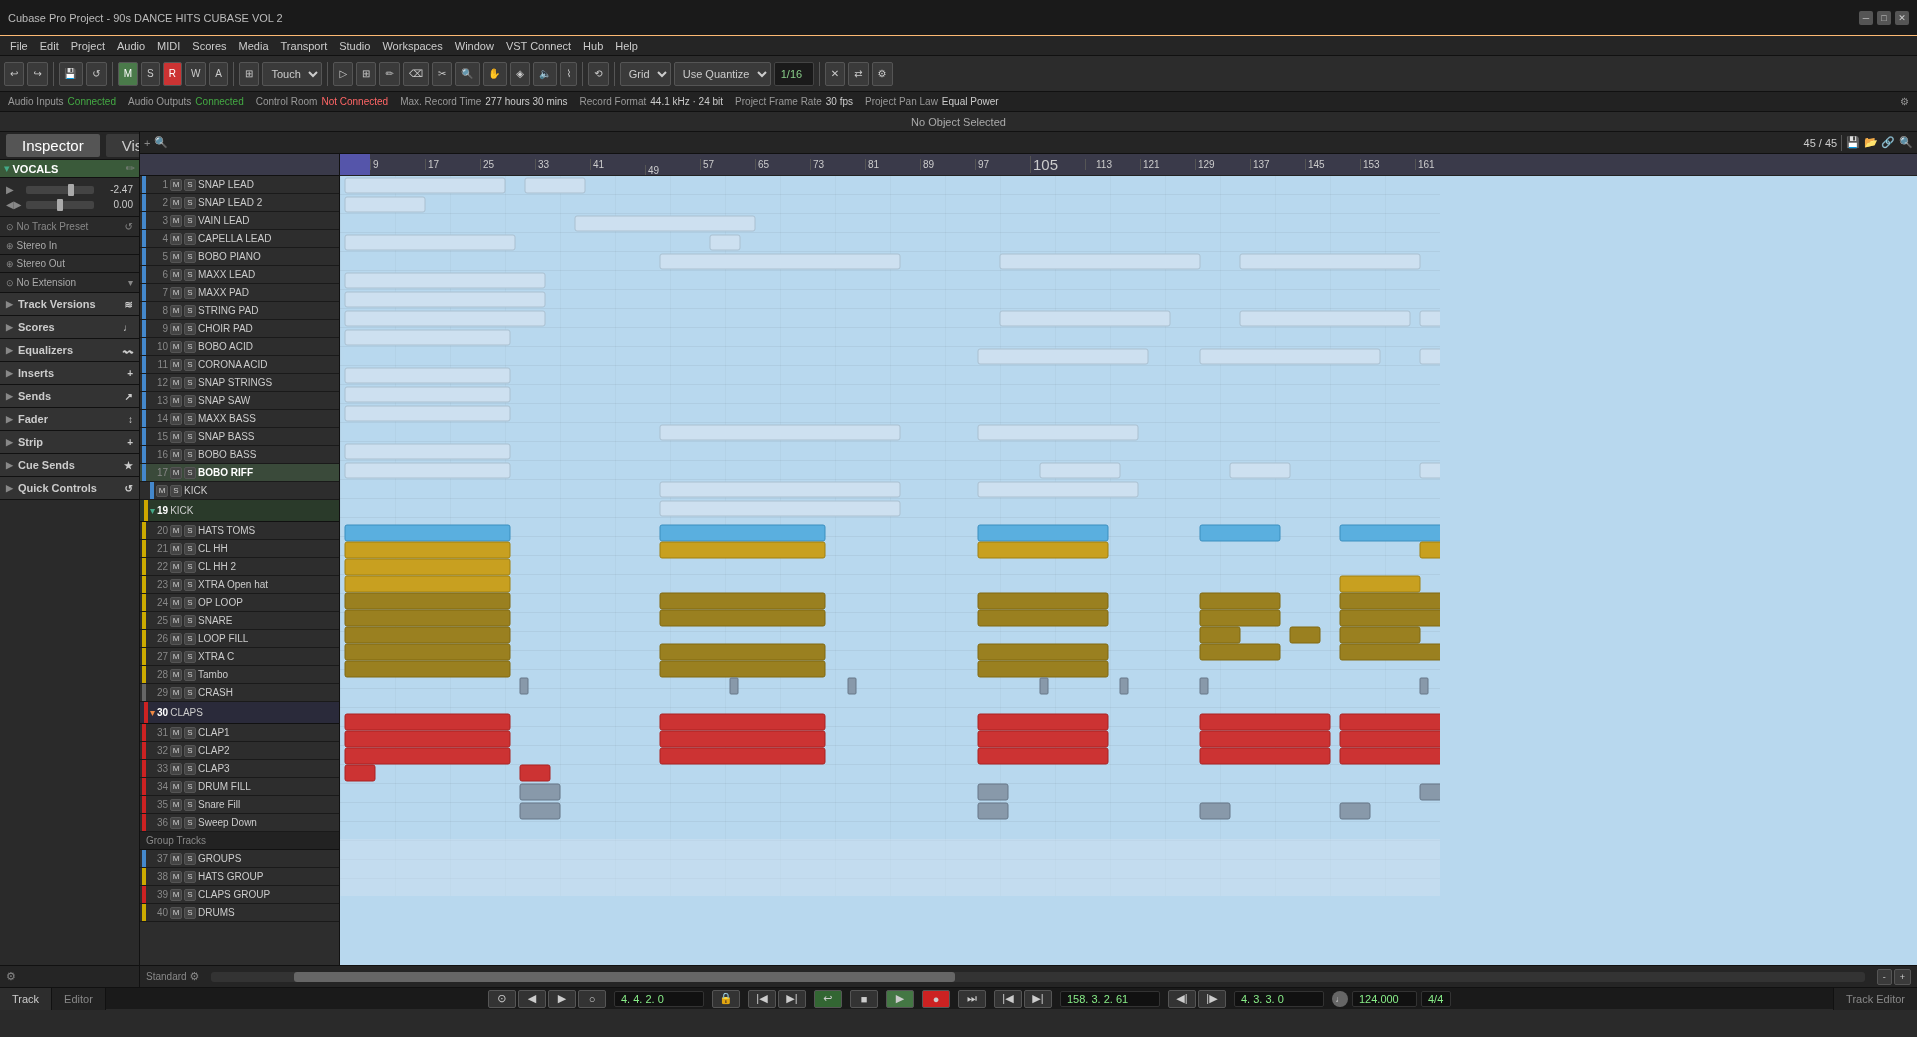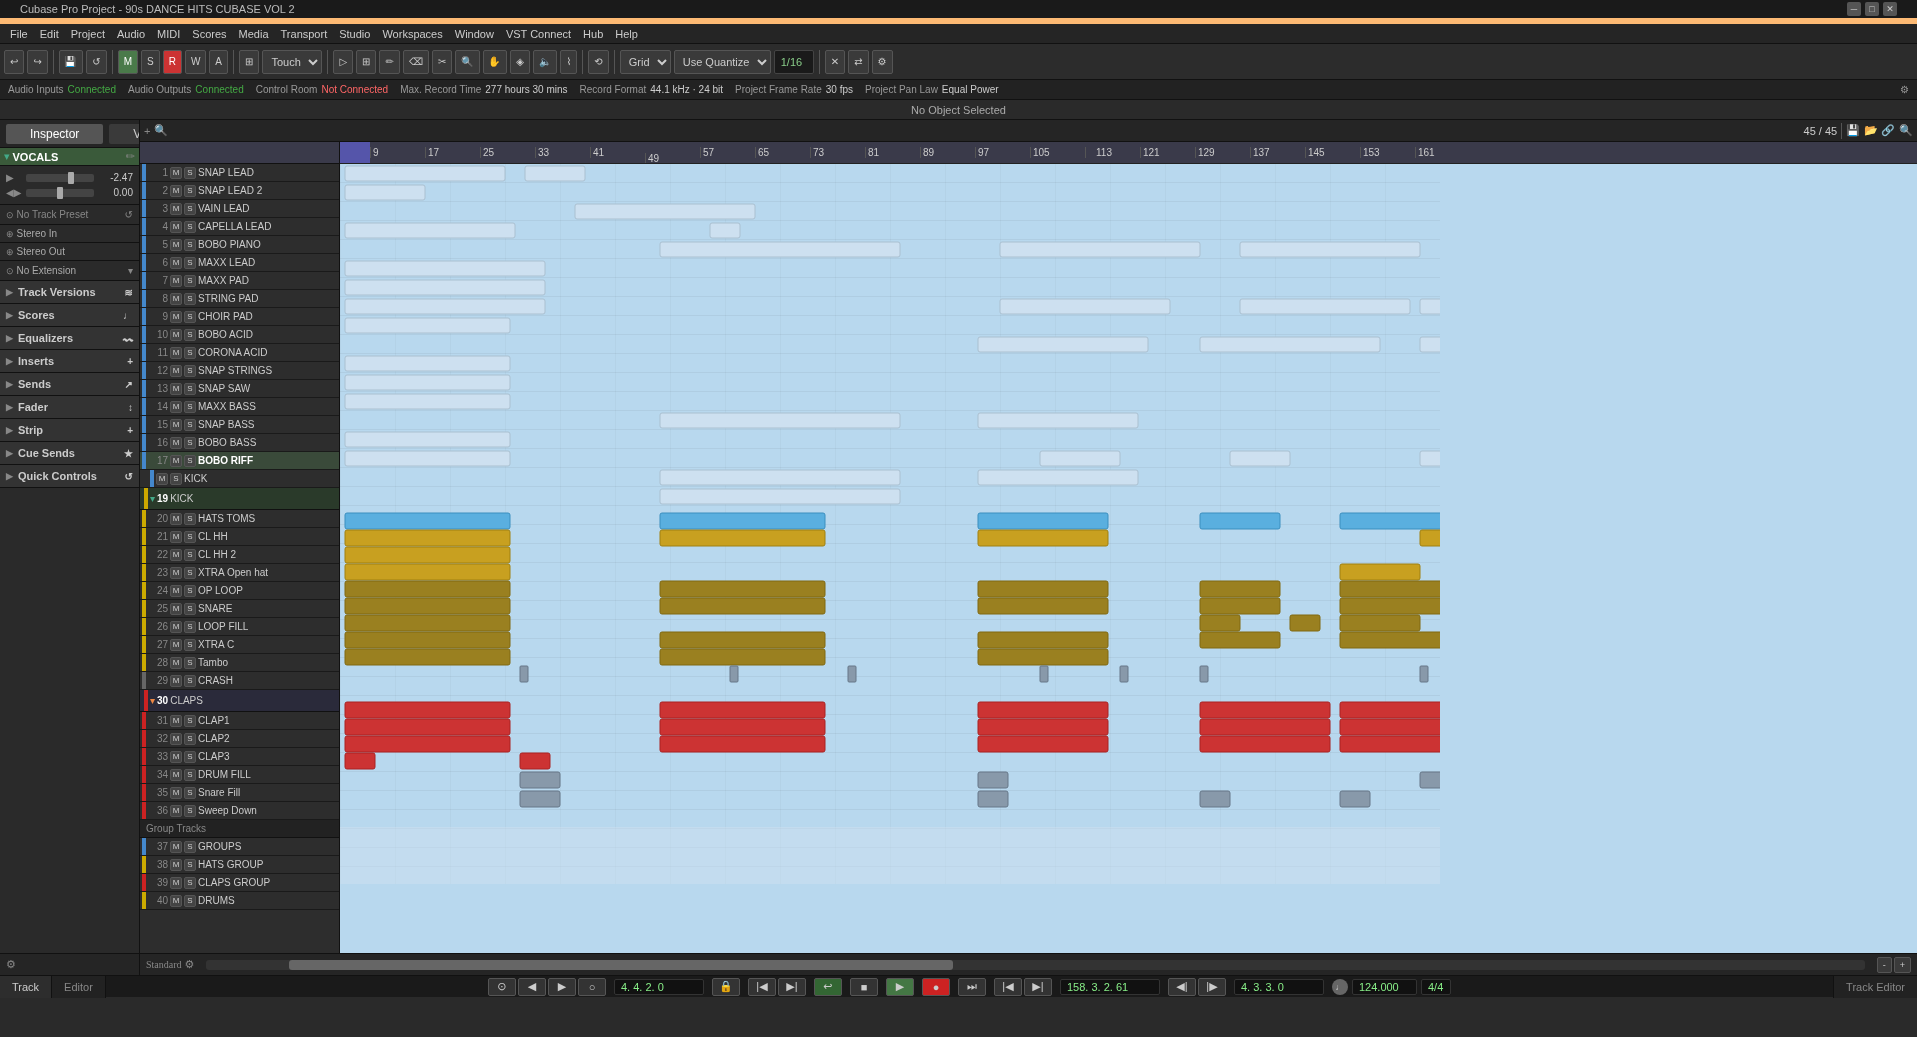--- a/index.html
+++ b/index.html
@@ -8,27 +8,27 @@
       height: 1037px;
       background: #2a2a2a;
       font-family: 'Arial', sans-serif;
       font-size: 11px;
       color: #ccc;
       overflow: hidden;
     }
 
     
     #title-bar {
-      height: 24px;
+      height: 36px;
       background: #1a1a1a;
       display: flex;
       align-items: center;
       justify-content: space-between;
-      padding: 0 20px;
-      border-bottom: 6px solid #fdba74;
+      padding: 0 8px;
+      border-bottom: 1px solid #fdba74;
     }
     #title-bar .win-controls { display: flex; gap: 4px; }
     #title-bar .win-btn {
       width: 14px; height: 14px;
       background: #555;
       border-radius: 2px;
       display: flex; align-items: center; justify-content: center;
       font-size: 9px; color: #ccc; cursor: pointer;
     }
 
@@ -142,24 +142,24 @@
     #inspector-header {
       height: 28px;
       background: #252525;
       display: flex;
       align-items: center;
       padding: 0 6px;
       border-bottom: 1px solid #111;
       gap: 6px;
     }
     .insp-tab {
-      padding: 3px 24px;
+      padding: 3px 16px;
       background: #3a3a3a;
       border-radius: 2px;
-      font-size: 12px;
+      font-size: 15px;
       color: #ccc;
       cursor: pointer;
     }
     .insp-tab.active { background: #555; color: #fff; }
 
     .insp-section {
       border-bottom: 1px solid #111;
       overflow: hidden;
     }
     .insp-section-header {
@@ -875,21 +875,21 @@
             <div style="width:55px; border-left:1px solid #555; padding-left:2px; font-size:10px; color:#ccc;">25</div>
             <div style="width:55px; border-left:1px solid #555; padding-left:2px; font-size:10px; color:#ccc;">33</div>
             <div style="width:55px; border-left:1px solid #555; padding-left:2px; font-size:10px; color:#ccc;">41</div>
             <div style="width:55px; border-left:1px solid #555; padding-left:2px; font-size:10px; color:#ccc;margin-top:12px;">49</div>
             <div style="width:55px; border-left:1px solid #555; padding-left:2px; font-size:10px; color:#ccc;">57</div>
             <div style="width:55px; border-left:1px solid #555; padding-left:2px; font-size:10px; color:#ccc;">65</div>
             <div style="width:55px; border-left:1px solid #555; padding-left:2px; font-size:10px; color:#ccc;">73</div>
             <div style="width:55px; border-left:1px solid #555; padding-left:2px; font-size:10px; color:#ccc;">81</div>
             <div style="width:55px; border-left:1px solid #555; padding-left:2px; font-size:10px; color:#ccc;">89</div>
             <div style="width:55px; border-left:1px solid #555; padding-left:2px; font-size:10px; color:#ccc;">97</div>
-            <div style="width:55px; border-left:1px solid #555; padding-left:2px; font-size:10px; color:#ccc;">105</div>
+            <div style="width:55px; border-left:1px solid #555; padding-left:2px; font-size:15px; color:#ccc;">105</div>
             <div style="width:55px; border-left:1px solid #555; padding-left:10px; font-size:10px; color:#ccc;">113</div>
             <div style="width:55px; border-left:1px solid #555; padding-left:2px; font-size:10px; color:#ccc;">121</div>
             <div style="width:55px; border-left:1px solid #555; padding-left:2px; font-size:10px; color:#ccc;">129</div>
             <div style="width:55px; border-left:1px solid #555; padding-left:2px; font-size:10px; color:#ccc;">137</div>
             <div style="width:55px; border-left:1px solid #555; padding-left:2px; font-size:10px; color:#ccc;">145</div>
             <div style="width:55px; border-left:1px solid #555; padding-left:2px; font-size:10px; color:#ccc;">153</div>
             <div style="width:55px; border-left:1px solid #555; padding-left:2px; font-size:10px; color:#ccc;">161</div>
           </div>
         </div>
 
@@ -1066,21 +1066,21 @@
             <rect x="0" y="699" width="1500" height="18" fill="#cde0f0" opacity="0.5"></rect>
             <rect x="0" y="717" width="1500" height="18" fill="#cde0f0" opacity="0.5"></rect>
 
           </svg>
         </div>
       </div>
     </div>
 
     <div style="height:22px; background:#252525; display:flex; align-items:center; padding:0 6px; border-top:1px solid #111; gap:4px; flex-shrink:0;">
       <div style="display:flex; align-items:center; gap:3px;">
-        <span style="color:#888; font-size:10px;font-family:Liberation Serif, serif;">Standard</span>
+        <span style="color:#888; font-size:10px;">Standard</span>
         <span style="color:#888;">⚙</span>
       </div>
       <div style="flex:1; height:10px; background:#333; border-radius:3px; margin:0 8px;">
         <div style="width:40%; height:100%; background:#666; border-radius:3px; margin-left:5%;"></div>
       </div>
       <div style="display:flex; gap:2px;">
         <div class="tb-btn" style="height:16px; font-size:9px;">-</div>
         <div class="tb-btn" style="height:16px; font-size:9px;">+</div>
       </div>
     </div>

